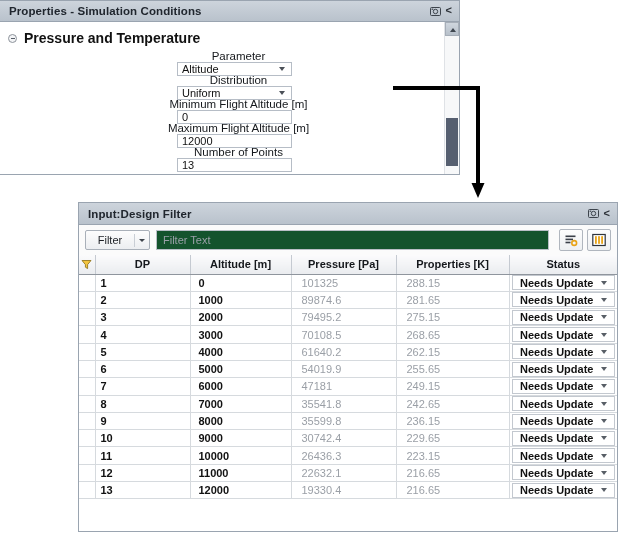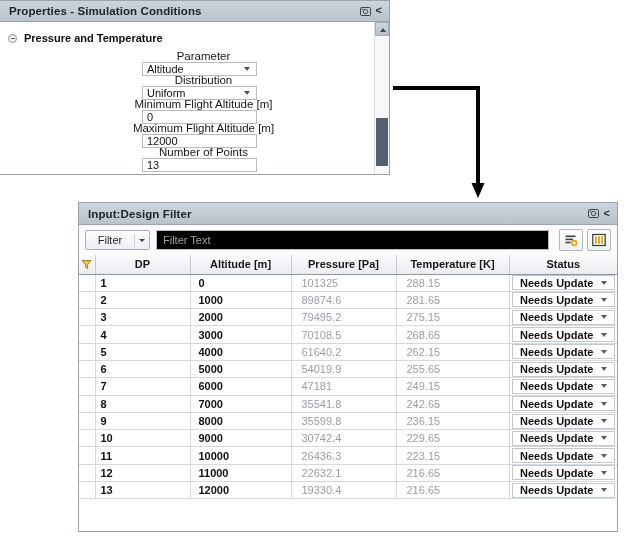--- a/index.html
+++ b/index.html
@@ -25,34 +25,34 @@
   }
   .panel-title .title-text{
     font-weight:bold;font-size:11.5px;color:#20262e;
     letter-spacing:.1px;flex:1;white-space:nowrap;
   }
   .title-icons{display:flex;align-items:center;gap:5px;padding-right:3px;}
   .ticon{width:11px;height:11px;display:block;}
   .chev{font-size:11px;font-weight:bold;color:#2a2f36;line-height:1;padding-bottom:1px;}
 
   
-  #props{left:0;top:0;width:390px;height:175px;border-top:none;border-left:none;}
+  #props{left:0;top:0;width:460px;height:175px;border-top:none;border-left:none;}
   #props .panel-title{border-top:1px solid #9aa4b0;}
   .props-body{position:absolute;left:0;top:22px;right:0;bottom:0;background:#fff;overflow:hidden;}
   .prop-scroll-area{position:absolute;left:0;top:0;right:14px;bottom:0;}
 
   .group-head{display:flex;align-items:center;height:20px;margin:6px 0 2px 8px;}
   .expander{
     width:9px;height:9px;border:1px solid #8e949c;border-radius:50%;
     background:#f3f4f6;margin-right:7px;position:relative;box-sizing:border-box;
   }
   .expander:after{
     content:"";position:absolute;left:1.5px;top:3px;width:4px;height:1px;background:#555c66;
   }
-  .group-head .gtitle{font-weight:bold;font-size:11px;color:#111;}
+  .group-head .gtitle{font-weight:bold;font-size:14px;color:#111;}
 
   .prop-row{height:24px;display:flex;align-items:center;padding-left:32px;box-sizing:border-box;flex-direction:column;}
   .prop-label{flex:1;font-size:11.5px;color:#15181c;}
   .prop-field{
     width:115px;height:17px;margin-right:8px;
     border:1px solid #b6bdc6;background:#fff;box-sizing:border-box;
     display:flex;align-items:center;padding:0 2px 0 4px;
     font-size:11px;color:#111;
   }
   .prop-field .fval{flex:1;white-space:nowrap;overflow:hidden;}
@@ -94,21 +94,21 @@
   .filter-btn .fb-sep{width:1px;height:13px;background:#c9ced5;}
   .filter-btn .fb-caret{
     width:14px;display:flex;align-items:center;justify-content:center;
   }
   .filter-btn .fb-caret i{
     width:0;height:0;display:block;
     border-left:3px solid transparent;border-right:3px solid transparent;border-top:3.5px solid #3e444c;
   }
   .filter-text{
     flex:1;height:20px;margin-left:6px;margin-right:6px;
-    border:1px solid #b9bfc7;background:#000000;box-sizing:border-box;
+    border:1px solid #b9bfc7;background:#14532d;box-sizing:border-box;
     display:flex;align-items:center;padding-left:6px;
     font-size:11px;color:#9aa0a8;
   }
   .tb-btn{
     width:24px;height:22px;border:1px solid #b0b6be;border-radius:2px;
     background:linear-gradient(to bottom,#fdfdfd,#eef0f2);
     display:flex;align-items:center;justify-content:center;box-sizing:border-box;margin-left:4px;
   }
 
   
@@ -279,21 +279,21 @@
       <thead>
         <tr>
           <th class="h-filter">
             <svg width="11" height="11" viewBox="0 0 11 11" style="display:block;margin:0 auto;">
               <path d="M1 1.5 L10 1.5 L6.6 5.6 L6.6 9.6 L4.4 8.2 L4.4 5.6 Z" fill="#f3c53f" stroke="#8a6d12" stroke-width="0.8" stroke-linejoin="round"></path>
             </svg>
           </th>
           <th>DP</th>
           <th>Altitude [m]</th>
           <th>Pressure [Pa]</th>
-          <th>Temperature [K]</th>
+          <th>Properties [K]</th>
           <th>Status</th>
         </tr>
       </thead>
       <tbody id="dp-body">
           <tr>
             <td></td>
             <td class="c-dp">1</td>
             <td class="c-alt">0</td>
             <td class="c-num">101325</td>
             <td class="c-num">288.15</td>

